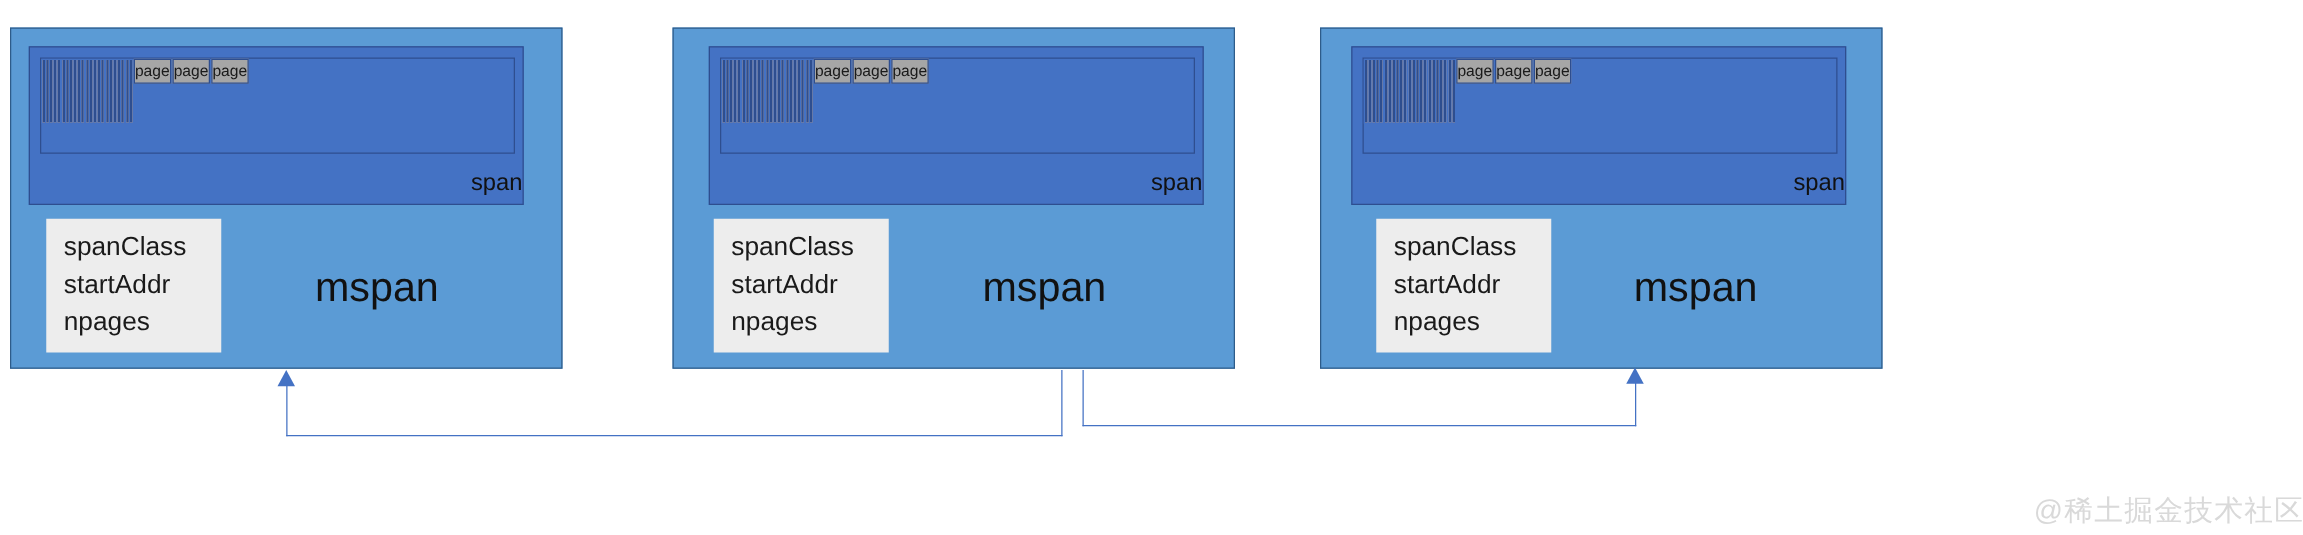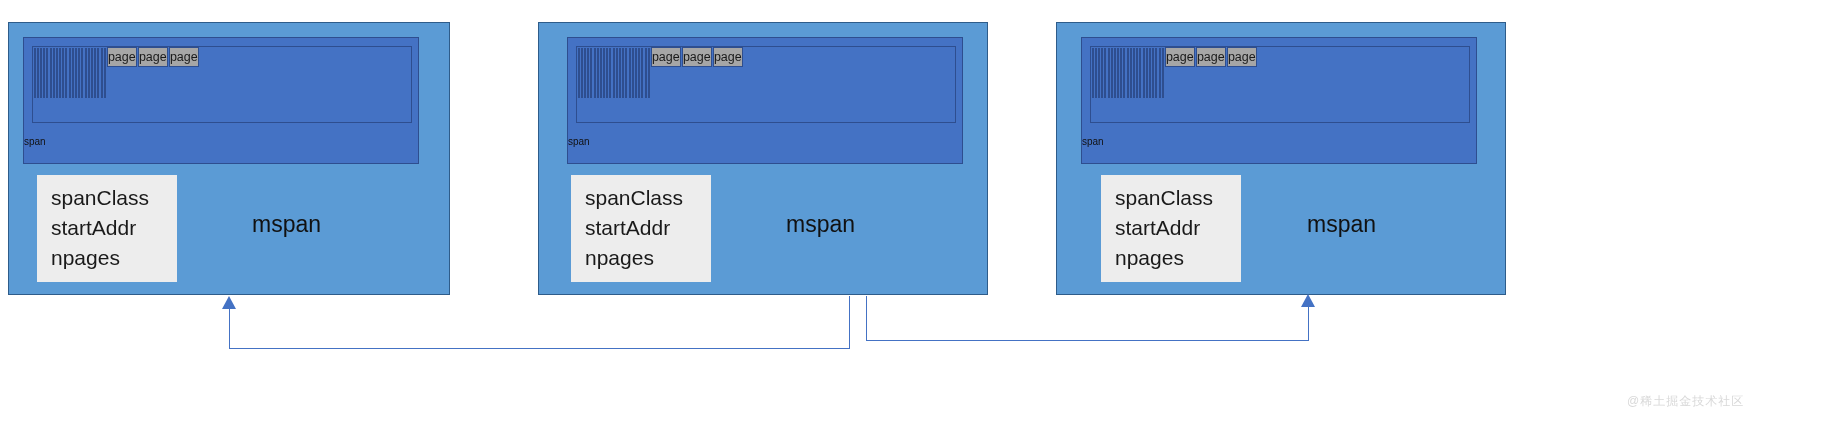--- a/index.html
+++ b/index.html
@@ -66,41 +66,41 @@
     font-size: 12.5px;
     color: #1a1a1a;
     line-height: 1;
   }
 
   
   .span-caption {
     position: absolute;
     left: 0;
     right: 0;
-    text-align: left;
-    font-size: 10px;
+    text-align: right;
+    font-size: 19px;
     color: #111111;
     line-height: 1;
   }
 
   
   .field-box {
     position: absolute;
     background: #EDEDED;
     padding: 8px 12px 10px 14px;
     font-size: 21px;
     line-height: 1.42;
     color: #1a1a1a;
     white-space: nowrap;
   }
 
   
   .mspan-label {
     position: absolute;
-    font-size: 23px;
+    font-size: 33px;
     color: #111111;
     line-height: 1;
     white-space: nowrap;
   }
 
   
   .conn-line {
     position: absolute;
     background: #4472C4;
   }
@@ -111,21 +111,21 @@
     width: 0;
     height: 0;
     border-left: 7px solid transparent;
     border-right: 7px solid transparent;
     border-bottom: 13px solid #4472C4;
   }
 
   
   .watermark {
     position: absolute;
-    font-size: 12px;
+    font-size: 23px;
     color: #D9D9D9;
     letter-spacing: 1px;
     white-space: nowrap;
   }
 </style>
 </head>
 <body>
 
 <div id="canvas">
 

